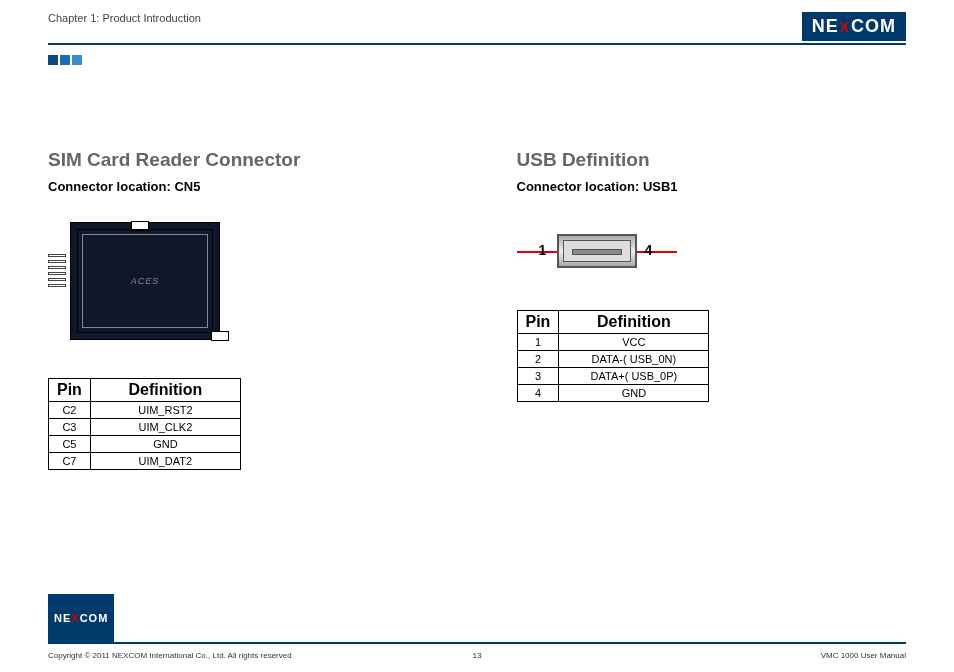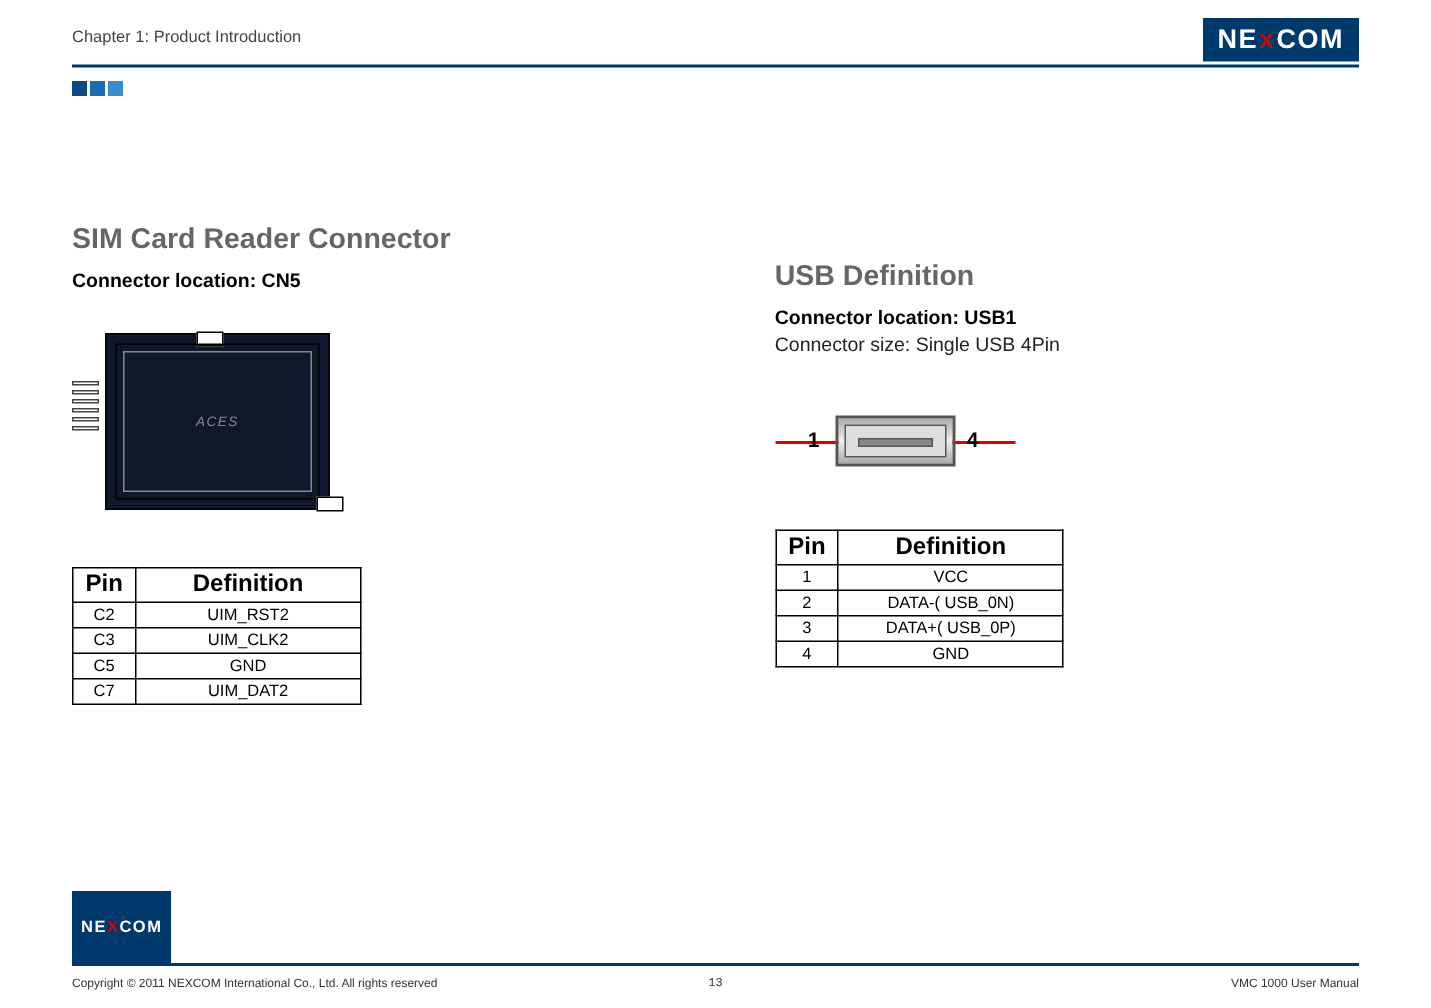--- a/index.html
+++ b/index.html
@@ -7,21 +7,21 @@
     font-family: Arial, Helvetica, sans-serif;
     width: 954px;
     height: 672px;
     background: #fff;
     position: relative;
     color: #000;
   }
   .header {
     display: flex;
     justify-content: space-between;
-    align-items: center;
+    align-items: flex-start;
     padding: 12px 48px 0 48px;
   }
   .chapter-title {
     font-size: 11px;
     color: #444;
     padding-bottom: 4px;
   }
   .logo-box {
     background: #003a6c;
     color: #fff;
@@ -53,21 +53,20 @@
     margin-right: 2px;
   }
   .sq1 { background: #0a4a80; }
   .sq2 { background: #1a6bb0; }
   .sq3 { background: #3a8bd0; }
 
   .content {
     display: flex;
     padding: 80px 48px 0 48px;
     gap: 79px;
-    align-items: center;
   }
   .col { flex: 1; }
 
   h2 {
     font-size: 19px;
     color: #666;
     font-weight: bold;
     margin-bottom: 8px;
   }
   h3 {
@@ -302,21 +301,20 @@
           <td>C7</td>
           <td>UIM_DAT2</td>
         </tr>
         </tbody>
     </table>
   </div>
 
   <div class="col">
     <h2>USB Definition</h2>
     <h3>Connector location: USB1</h3>
-    <div class="subtext">Connector size: Single USB 4Pin</div>
 
     <div class="diagram-usb">
       <div class="usb-line"></div>
       <div class="usb-label usb-l1">1</div>
       <div class="usb-port">
         <div class="usb-inner">
             <div class="usb-tongue"></div>
           </div>
       </div>
       <div class="usb-label usb-l4">4</div>

